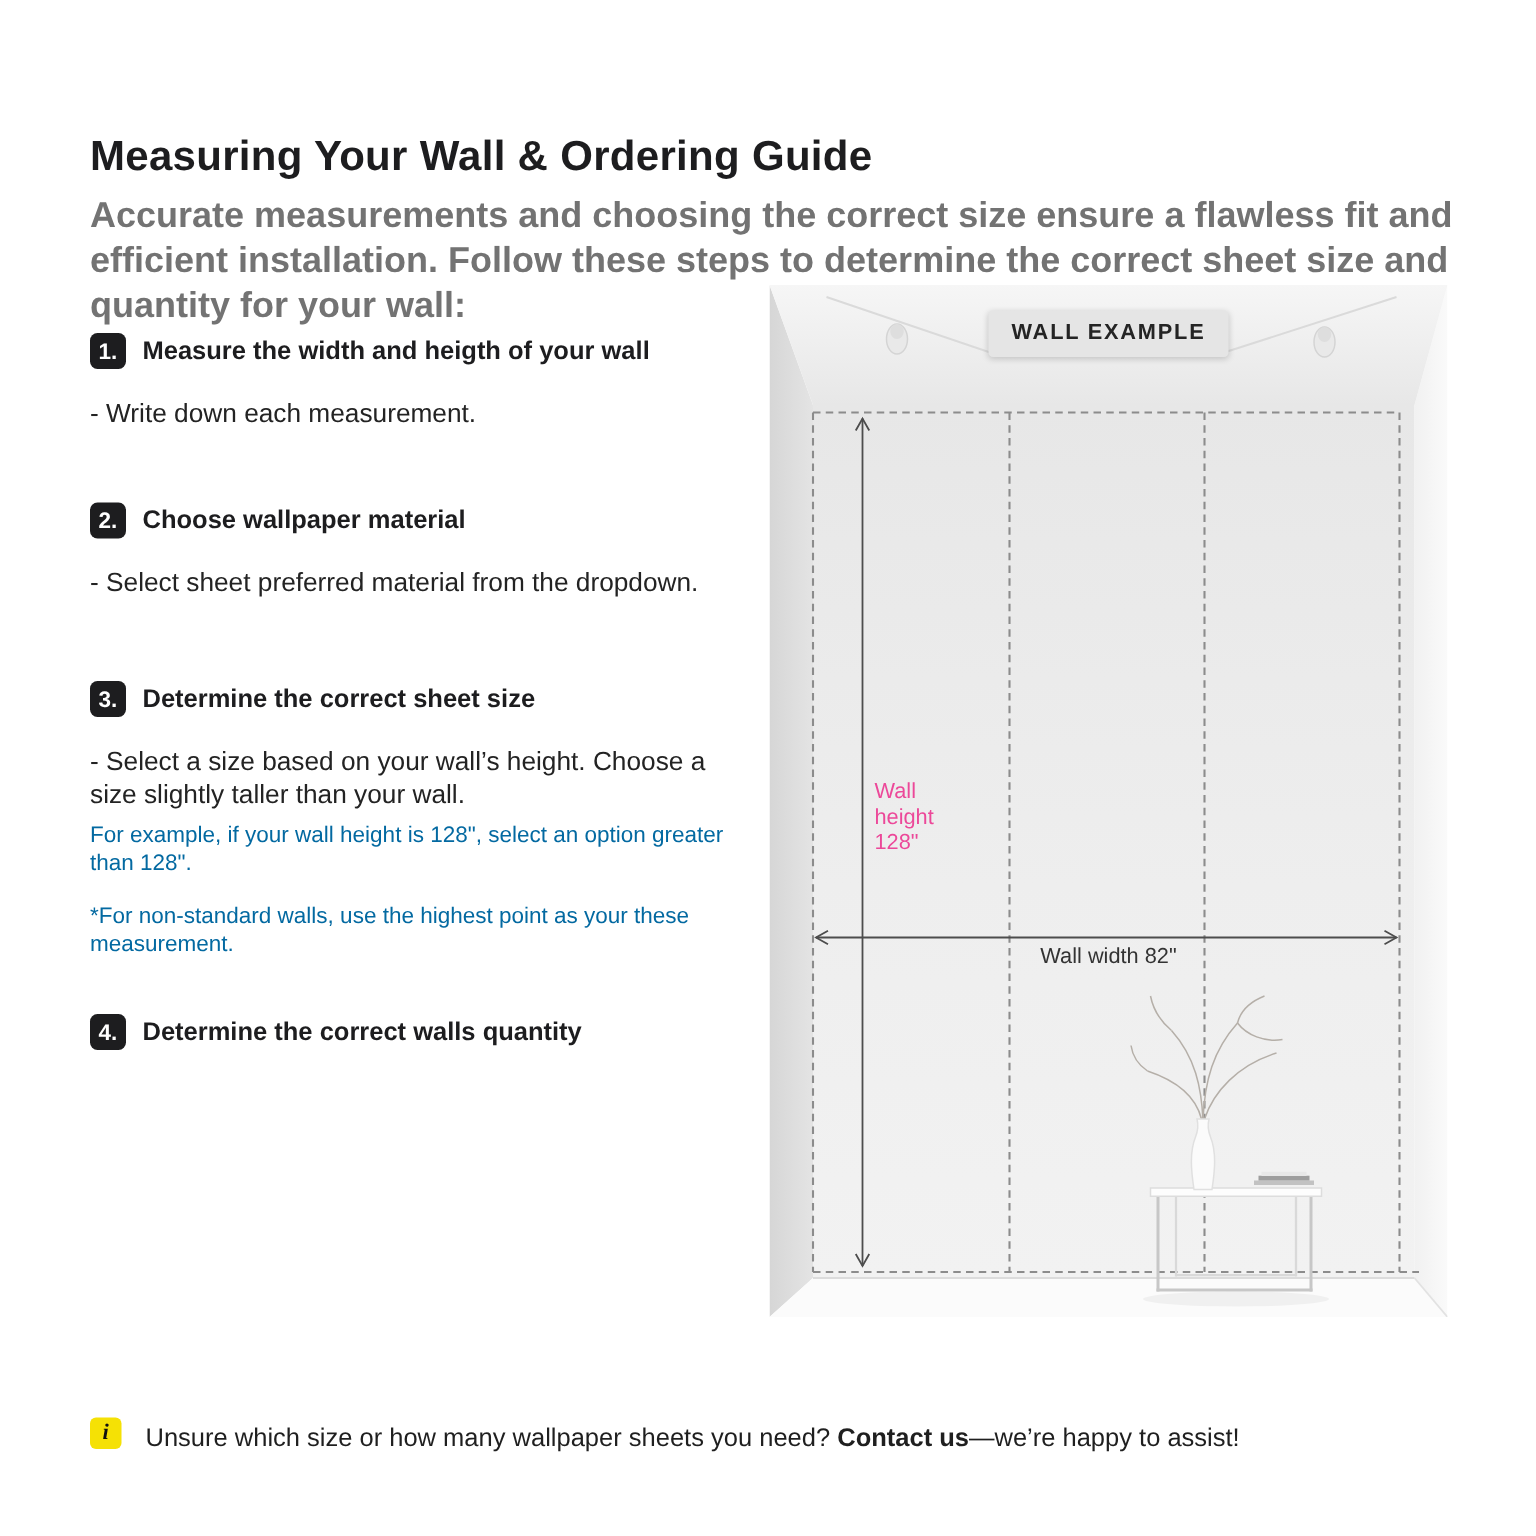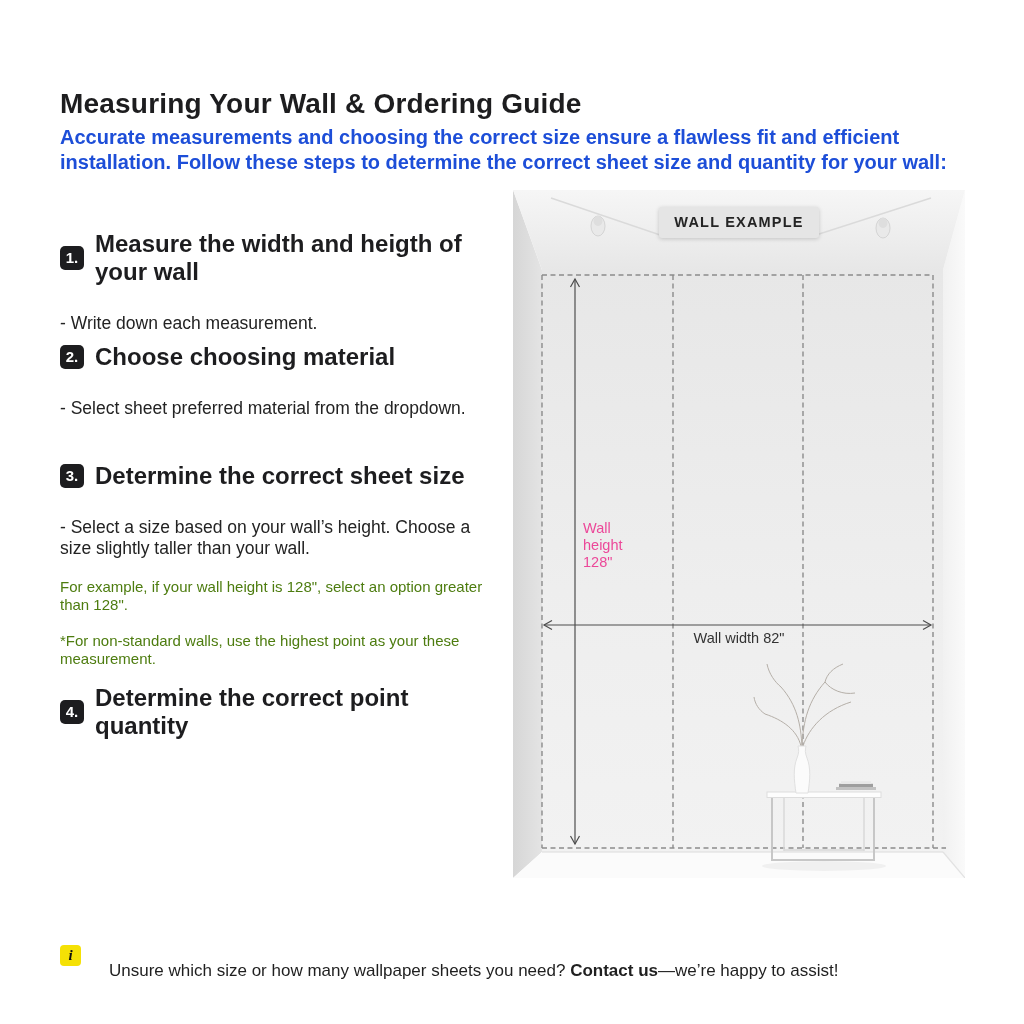--- a/index.html
+++ b/index.html
@@ -3,31 +3,31 @@
 <meta charset="utf-8">
 <style>
   html,body{margin:0;padding:0;}
   body{
     width:1024px;height:1024px;position:relative;background:#ffffff;
     font-family:"Liberation Sans", sans-serif;color:#1f1f1f;overflow:hidden;
   }
   .abs{position:absolute;}
   
   .page-title{left:60px;top:52px;font-size:28px;font-weight:700;letter-spacing:.2px;color:#1d1d1f;margin-top:36px;}
-  .intro{left:60px;top:105px;width:918px;font-size:20px;font-weight:700;line-height:1.24;color:#1d4ed8;}
+  .intro{left:60px;top:105px;width:918px;font-size:24px;font-weight:700;line-height:1.24;color:#737373;}
   
   .step{left:60px;width:432px;}
   .step-head{display:flex;align-items:center;gap:11px;}
   .badge{
     flex:0 0 auto;width:24px;height:24px;border-radius:5px;background:#1d1d1f;color:#fff;
     font-size:15px;font-weight:700;display:flex;align-items:center;justify-content:center;
   }
-  .step-title{font-size:24px;font-weight:700;color:#1d1d1f;}
+  .step-title{font-size:17px;font-weight:700;color:#1d1d1f;}
   .step-body{margin:7px 16px 0 0;font-size:17.5px;line-height:1.22;color:#232323;}
-  .step-note{margin:18px 0 0 0;font-size:15px;line-height:1.24;color:#4d7c0f;}
+  .step-note{margin:8px 0 0 0;font-size:15px;line-height:1.24;color:#0369a1;}
   .step-note + .step-note{margin-top:17px;}
   #step-1{top:210px;} #step-2{top:323px;} #step-3{top:442px;} #step-4{top:664px;}
   
   .illustration{left:513px;top:190px;width:452px;height:688px;}
   .illustration svg{display:block;}
   .wall-example-badge{
     left:146px;top:17px;width:160px;height:31px;background:#e5e5e5;border-radius:3px;
     box-shadow:0 1px 4px rgba(0,0,0,.18);text-align:center;line-height:31px;
     font-size:14.5px;font-weight:700;letter-spacing:1.2px;color:#242424;
   }
@@ -53,39 +53,39 @@
   <div class="step-head">
     <span class="badge">1.</span>
     <h2 class="step-title">Measure the width and heigth of your wall</h2>
   </div>
   <p class="step-body">- Write down each measurement.</p>
 </section>
 
 <section class="abs step" id="step-2">
   <div class="step-head">
     <span class="badge">2.</span>
-    <h2 class="step-title">Choose choosing material</h2>
+    <h2 class="step-title">Choose wallpaper material</h2>
   </div>
   <p class="step-body">- Select sheet preferred material from the dropdown.</p>
 </section>
 
 <section class="abs step" id="step-3">
   <div class="step-head">
     <span class="badge">3.</span>
     <h2 class="step-title">Determine the correct sheet size</h2>
   </div>
   <p class="step-body">- Select a size based on your wall’s height. Choose a size slightly taller than your wall.</p>
   <p class="step-note">For example, if your wall height is 128", select an option greater than 128".</p>
   <p class="step-note">*For non-standard walls, use the highest point as your these measurement.</p>
 </section>
 
 <section class="abs step" id="step-4">
   <div class="step-head">
     <span class="badge">4.</span>
-    <h2 class="step-title">Determine the correct point quantity</h2>
+    <h2 class="step-title">Determine the correct walls quantity</h2>
   </div>
 </section>
 
 <div class="abs illustration">
   <svg width="452" height="688" viewBox="0 0 452 688">
     <defs>
       <linearGradient id="wallGrad" x1="0" y1="0" x2="0" y2="1">
         <stop offset="0" stop-color="#e7e7e7"></stop>
         <stop offset="0.55" stop-color="#eeeeee"></stop>
         <stop offset="1" stop-color="#f2f2f2"></stop>
@@ -179,14 +179,14 @@
   <div class="abs height-label">
     <div>Wall</div>
     <div>height</div>
     <div>128"</div>
   </div>
   <div class="abs width-label">Wall width 82"</div>
 </div>
 
 <div class="abs footer">
   <span class="info-icon">i</span>
-  <p class="footer-text" style="margin:16px;"><span>Unsure which size or how many wallpaper sheets you need? </span><b>Contact us</b><span>—we’re happy to assist!</span></p>
+  <p class="footer-text" style="margin:4px;"><span>Unsure which size or how many wallpaper sheets you need? </span><b>Contact us</b><span>—we’re happy to assist!</span></p>
 </div>
 
 </body></html>

